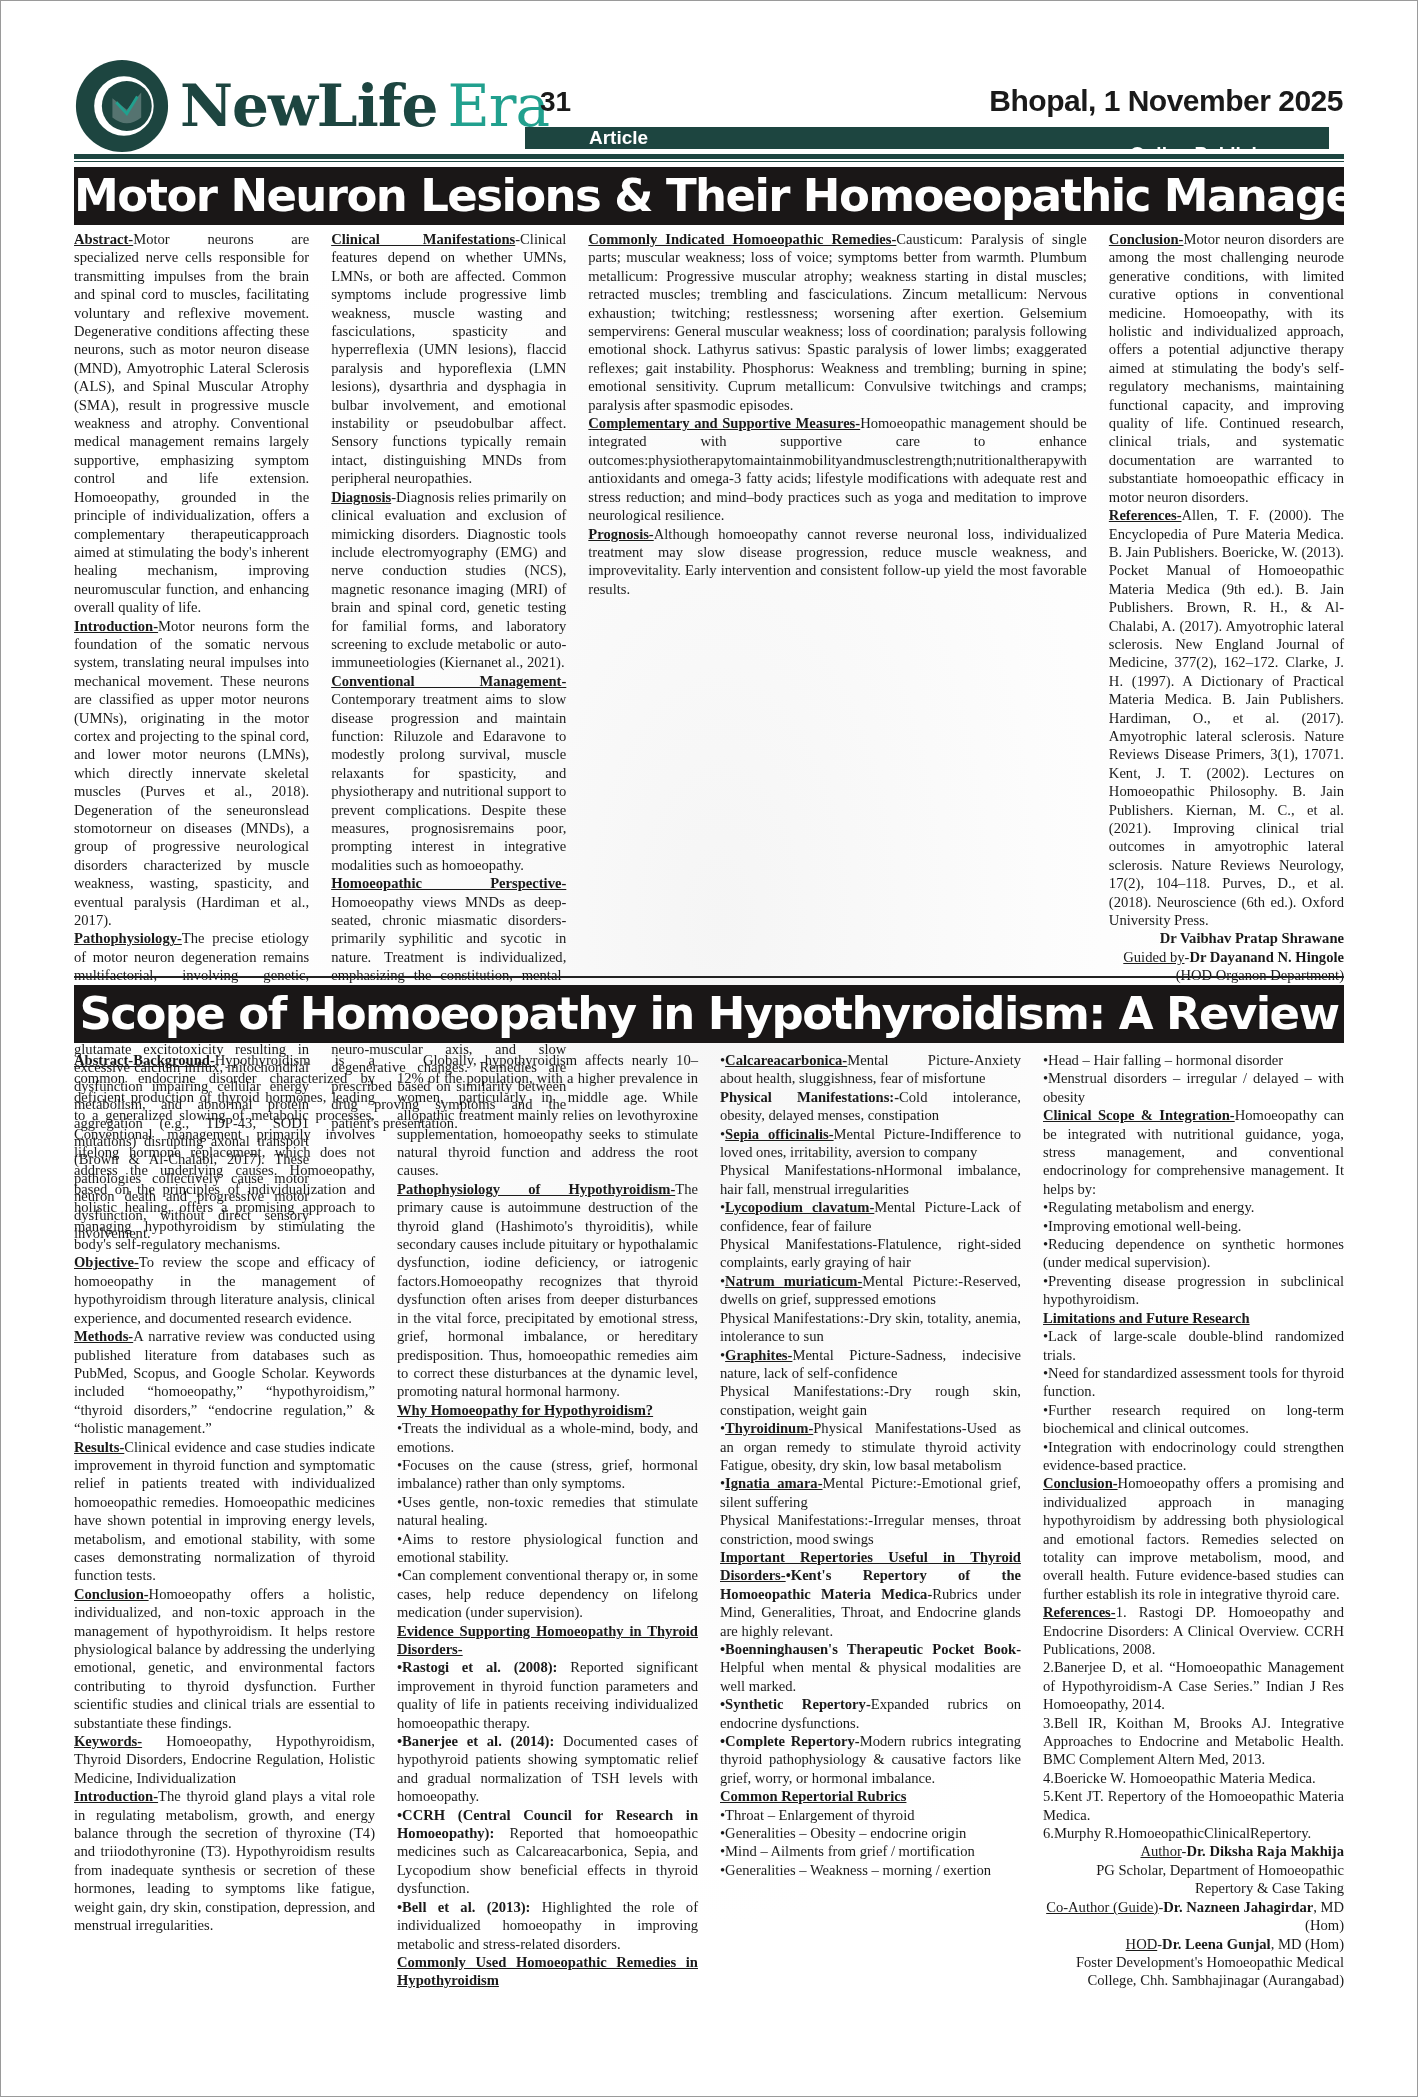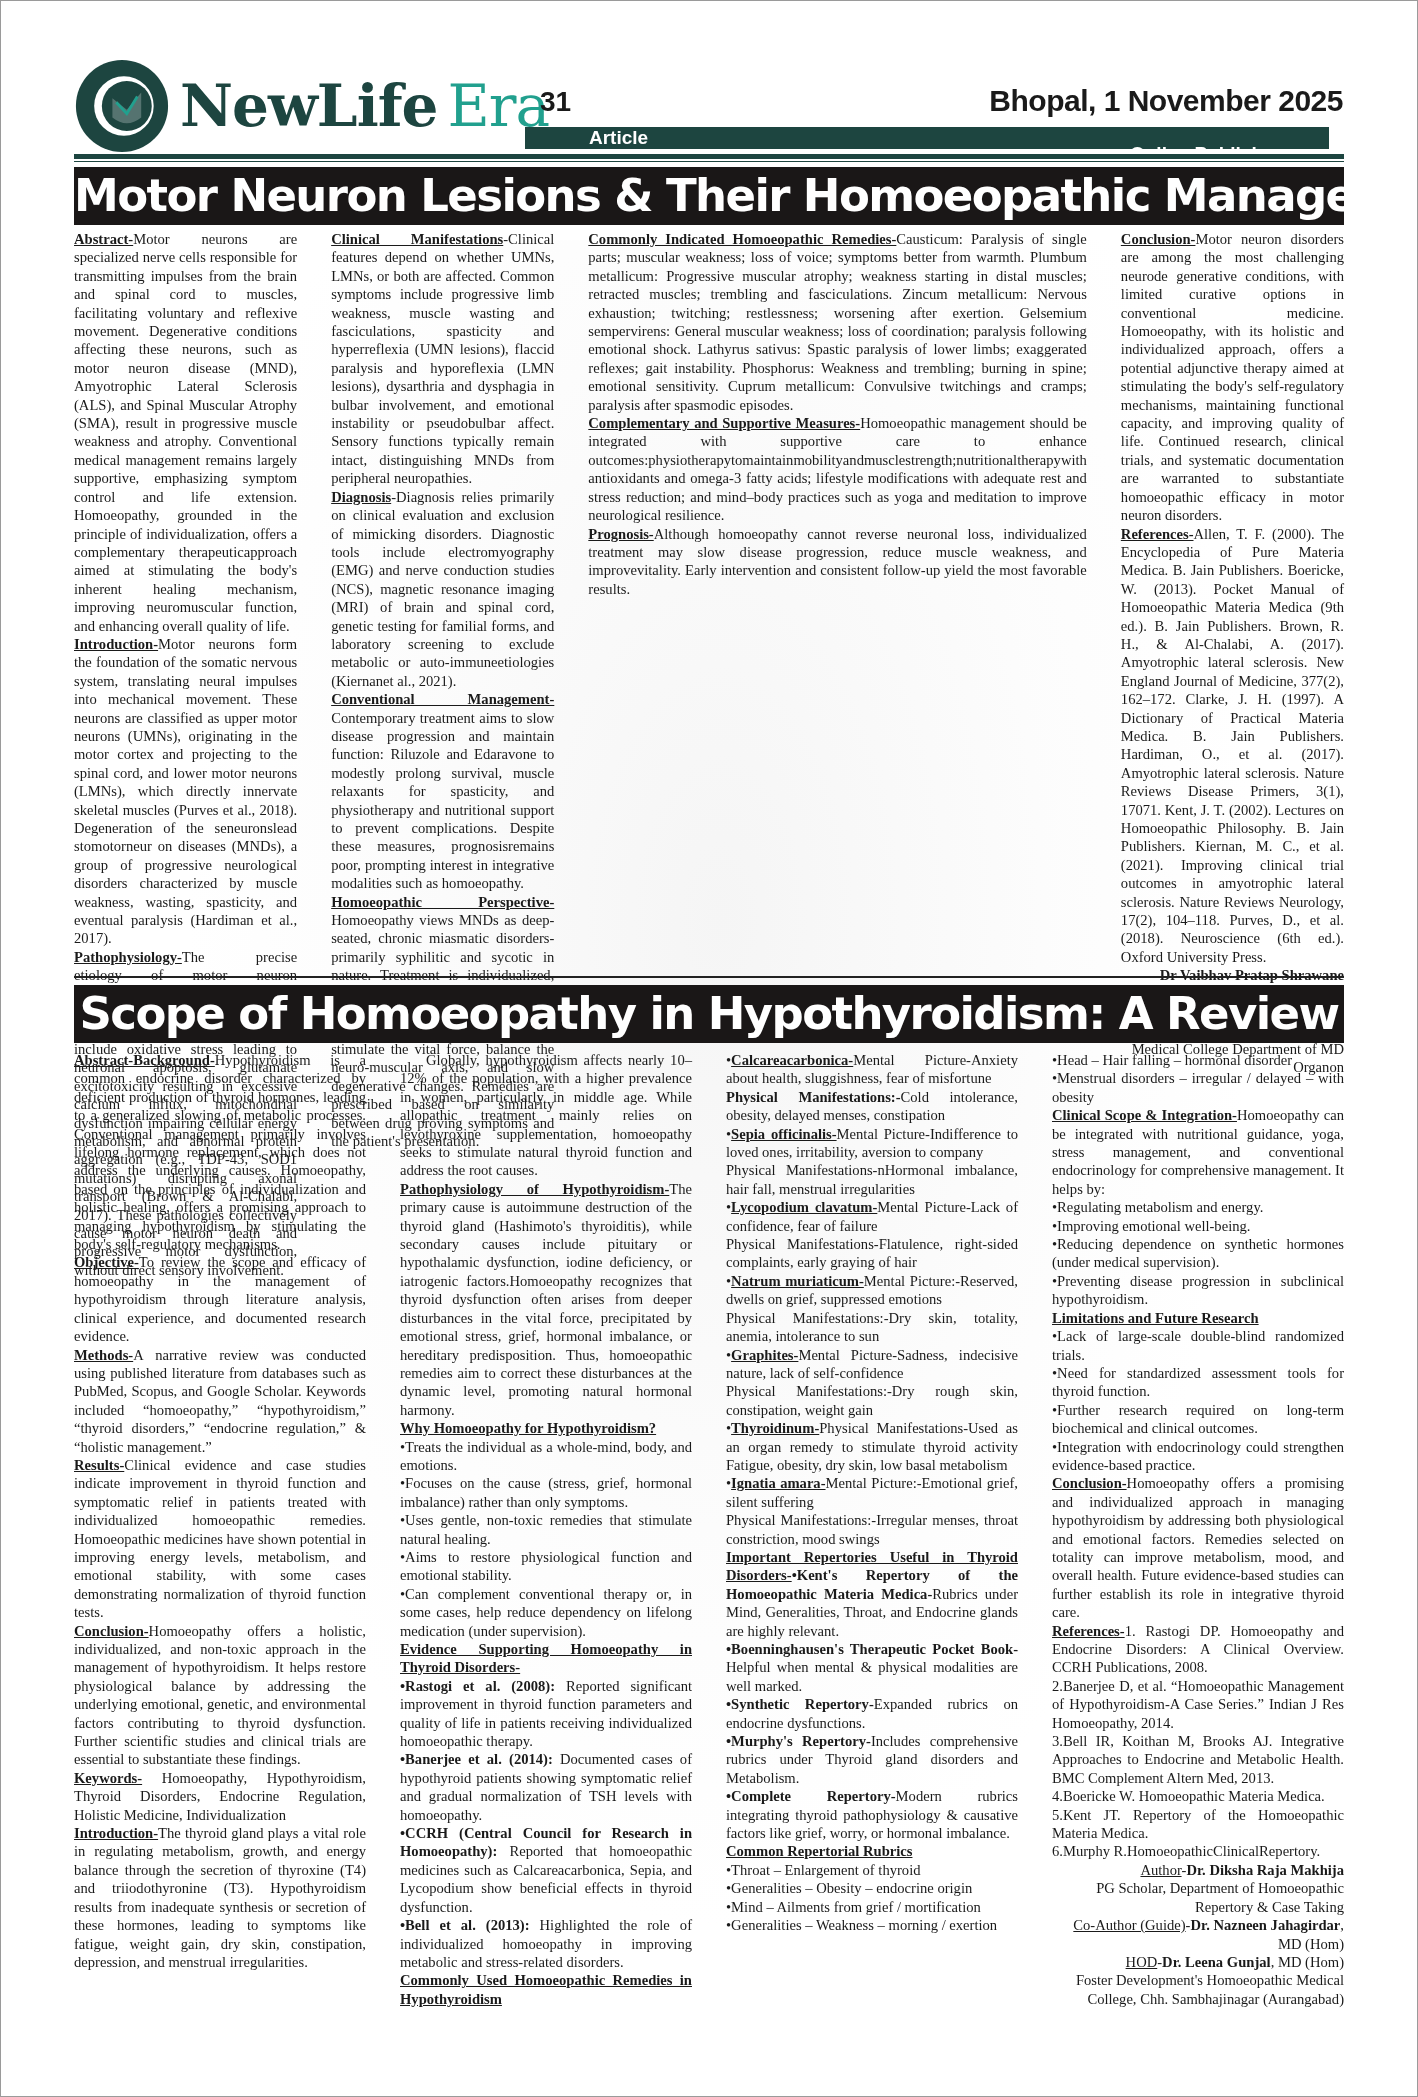--- a/index.html
+++ b/index.html
@@ -18,21 +18,21 @@
   .ribbon .left{position:absolute;left:64px;}
   .ribbon .right{position:absolute;right:66px;margin-top:16px;}
   .rule-thick{position:absolute;left:74px;top:154px;width:1270px;height:5px;background:#1d4540;}
   .rule-thin{position:absolute;left:74px;top:161px;width:1270px;height:1px;background:#1d4540;}
   .headline{position:absolute;left:74px;width:1270px;height:58px;background:#1a1717;color:#fff;
     font-family:"DejaVu Sans",sans-serif;font-weight:bold;font-size:45px;line-height:58px;text-align:center;letter-spacing:-1.6px;white-space:nowrap;overflow:hidden;}
   .h1{top:167px;}
   .h2{top:985px;}
   .divider{position:absolute;left:74px;top:976px;width:1270px;height:2px;background:#222;}
   
-  .cols{position:absolute;left:74px;width:1270px;display:flex;gap:34px;justify-content:center;}
+  .cols{position:absolute;left:74px;width:1270px;display:flex;gap:22px;justify-content:center;}
   .cols1{top:230px;height:745px;}
   .cols2{top:1051px;height:1030px;}
   .col{flex:1;font-size:14.6px;line-height:18.4px;text-align:justify;hyphens:none;}
   .col p{margin:0;}
   .col b.h{font-weight:bold;text-decoration:underline;}
   .col .indent{text-indent:26px;}
   .right{text-align:right;}
   .bold{font-weight:bold;}
   u{text-decoration:underline;}
 </style>
@@ -129,21 +129,20 @@
     <p>•<b class="h">Natrum muriaticum-</b><span>Mental Picture:-Reserved, dwells on grief, suppressed emotions</span></p>
     <p>Physical Manifestations:-Dry skin, totality, anemia, intolerance to sun</p>
     <p>•<b class="h">Graphites-</b><span>Mental Picture-Sadness, indecisive nature, lack of self-confidence</span></p>
     <p>Physical Manifestations:-Dry rough skin, constipation, weight gain</p>
     <p>•<b class="h">Thyroidinum-</b><span>Physical Manifestations-Used as an organ remedy to stimulate thyroid activity Fatigue, obesity, dry skin, low basal metabolism</span></p>
     <p>•<b class="h">Ignatia amara-</b><span>Mental Picture:-Emotional grief, silent suffering</span></p>
     <p>Physical Manifestations:-Irregular menses, throat constriction, mood swings</p>
     <p><b class="h">Important Repertories Useful in Thyroid Disorders-</b><b>•Kent's Repertory of the Homoeopathic Materia Medica-</b><span>Rubrics under Mind, Generalities, Throat, and Endocrine glands are highly relevant.</span></p>
     <p><b>•Boenninghausen's Therapeutic Pocket Book-</b><span>Helpful when mental &amp; physical modalities are well marked.</span></p>
     <p><b>•Synthetic Repertory-</b><span>Expanded rubrics on endocrine dysfunctions.</span></p>
-    <p><b>•Murphy's Repertory-</b><span>Includes comprehensive rubrics under Thyroid gland disorders and Metabolism.</span></p>
     <p><b>•Complete Repertory-</b><span>Modern rubrics integrating thyroid pathophysiology &amp; causative factors like grief, worry, or hormonal imbalance.</span></p>
     <p><b class="h">Common Repertorial Rubrics</b></p>
     <p>•Throat – Enlargement of thyroid</p>
     <p>•Generalities – Obesity – endocrine origin</p>
     <p>•Mind – Ailments from grief / mortification</p>
     <p>•Generalities – Weakness – morning / exertion</p>
   </div>
   <div class="col">
     <p>•Head – Hair falling – hormonal disorder</p>
     <p>•Menstrual disorders – irregular / delayed – with obesity</p>

